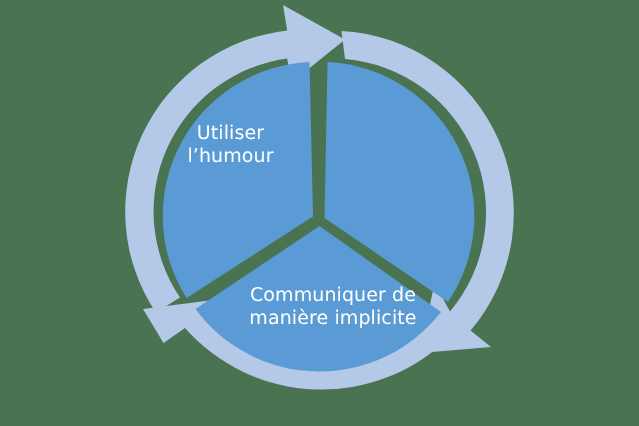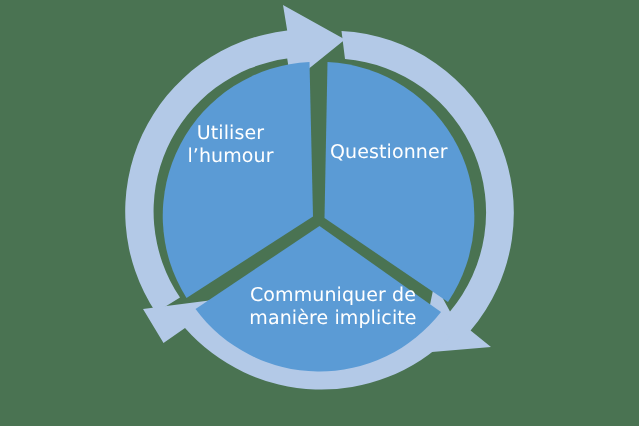--- a/index.html
+++ b/index.html
@@ -108,18 +108,17 @@
                L 441.0 312.0
                A 154 154 0 0 1 195.5 309.0
                Z"></path>
     </g>
 
   </svg>
 
   <div id="label-0" class="seg-label">Utiliser
 l’humour</div>
 
-  <div id="label-1" class="seg-label">Questionner</div>
 
   <div id="label-2" class="seg-label">Communiquer de
 manière implicite</div>
 
 </div>
 
 </body></html>

